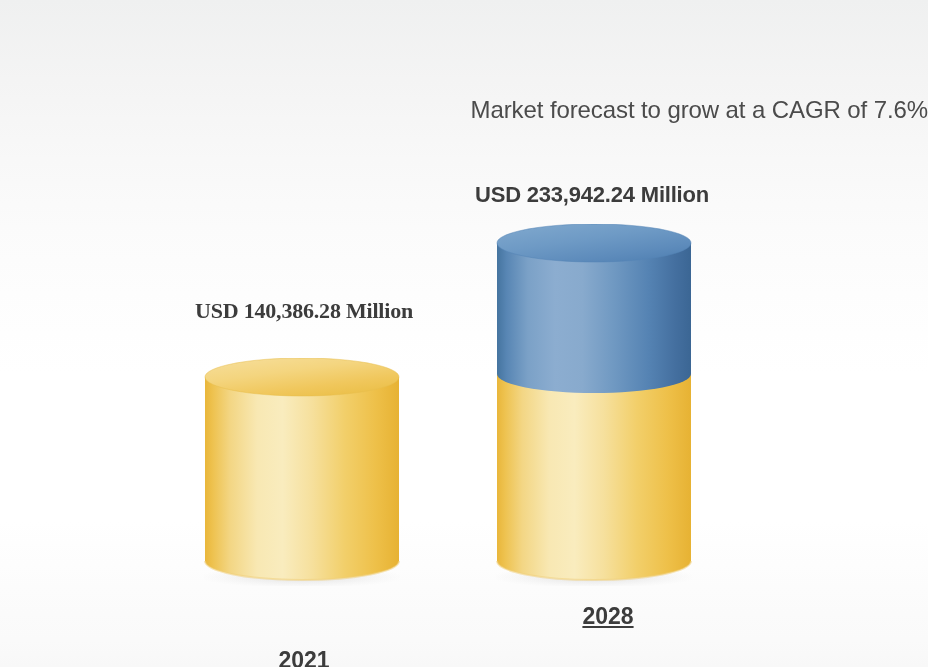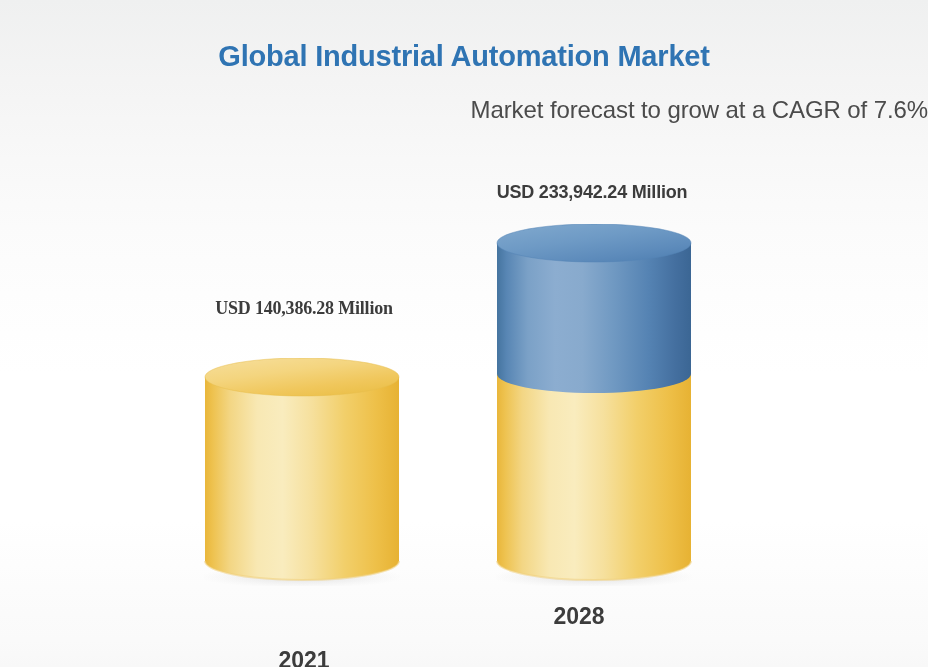--- a/index.html
+++ b/index.html
@@ -50,21 +50,21 @@
     text-align: right;
     font-size: 24px;
     font-weight: normal;
     color: #4b4b4b;
     letter-spacing: -0.1px;
   }
 
   
   .value-label {
     position: absolute;
-    font-size: 18px;
+    font-size: 22px;
     font-weight: bold;
     color: #3c3c3c;
     white-space: nowrap;
     text-align: center;
     letter-spacing: -0.2px;
   }
   #label-2021 {
     left: 104px;
     top: 298px;
     width: 400px;
@@ -80,21 +80,21 @@
   .cat-label {
     position: absolute;
     top: 603px;
     width: 240px;
     text-align: center;
     font-size: 23px;
     font-weight: bold;
     color: #3c3c3c;
   }
   #cat-2021 { left: 184px; margin-top: 44px; }
-  #cat-2028 { left: 459px; }
+  #cat-2028 { left: 488px; text-decoration: underline; }
 
   
   .cylinder-wrap {
     position: absolute;
   }
   #bar-2021-wrap {
     left: 204px;
     top: 358px;
     width: 196px;
     height: 228px;
@@ -105,21 +105,20 @@
     width: 196px;
     height: 362px;
   }
   .cyl-svg { display: block; }
 </style>
 </head>
 <body>
 
 <div id="stage">
 
-  <div class="chart-title">Global Industrial Automation Market</div>
 
   <div class="chart-subtitle">Market forecast to grow at a CAGR of 7.6%</div>
 
   <div class="value-label" id="label-2028">USD 233,942.24 Million</div>
 
   <div class="value-label" id="label-2021">USD 140,386.28 Million</div>
 
   <div class="cylinder-wrap" id="bar-2021-wrap">
     <svg class="cyl-svg" width="196" height="228" viewBox="0 0 196 228" xmlns="http://www.w3.org/2000/svg">
       <defs>

